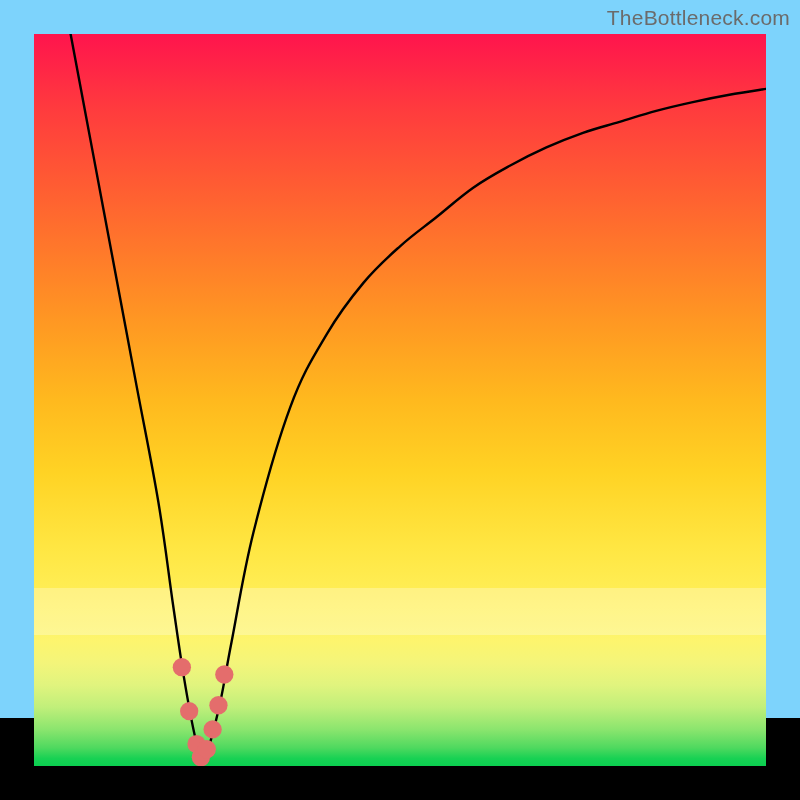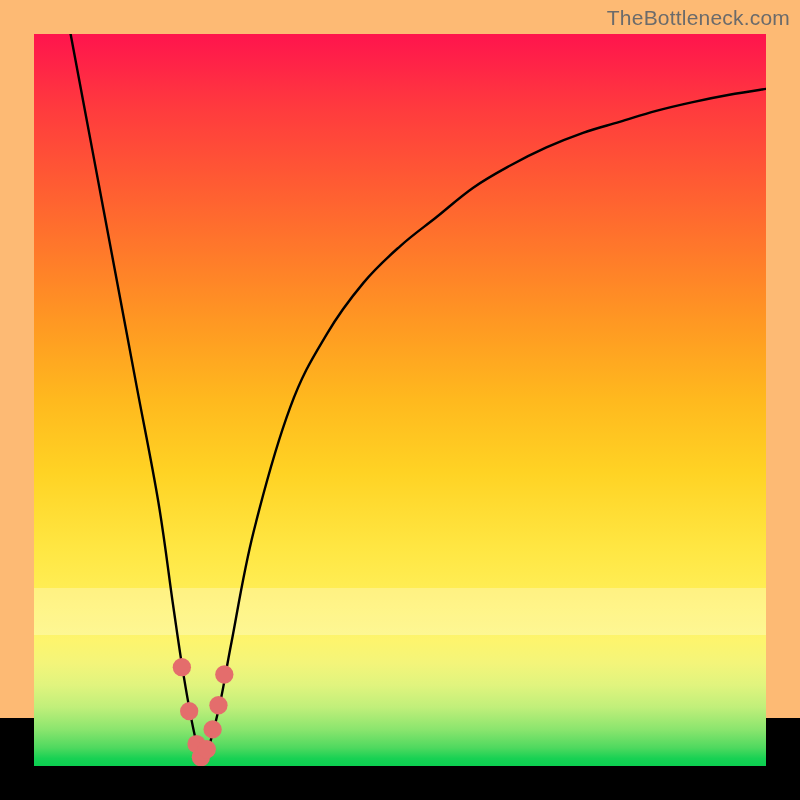--- a/index.html
+++ b/index.html
@@ -8,21 +8,21 @@
     width: 800px;
     height: 800px;
     background: #000;
     overflow: hidden;
     font-family: Arial, Helvetica, sans-serif;
   }
   .frame {
     position: absolute;
     left: 0; top: 0;
     width: 800px; height: 718px;
-    background: #fdba74;
+    background: #7dd3fc;
   }
   .plot {
     position: absolute;
     left: 34px;
     top: 34px;
     width: 732px;
     height: 732px;
     overflow: hidden;
   }
   .gradient {

